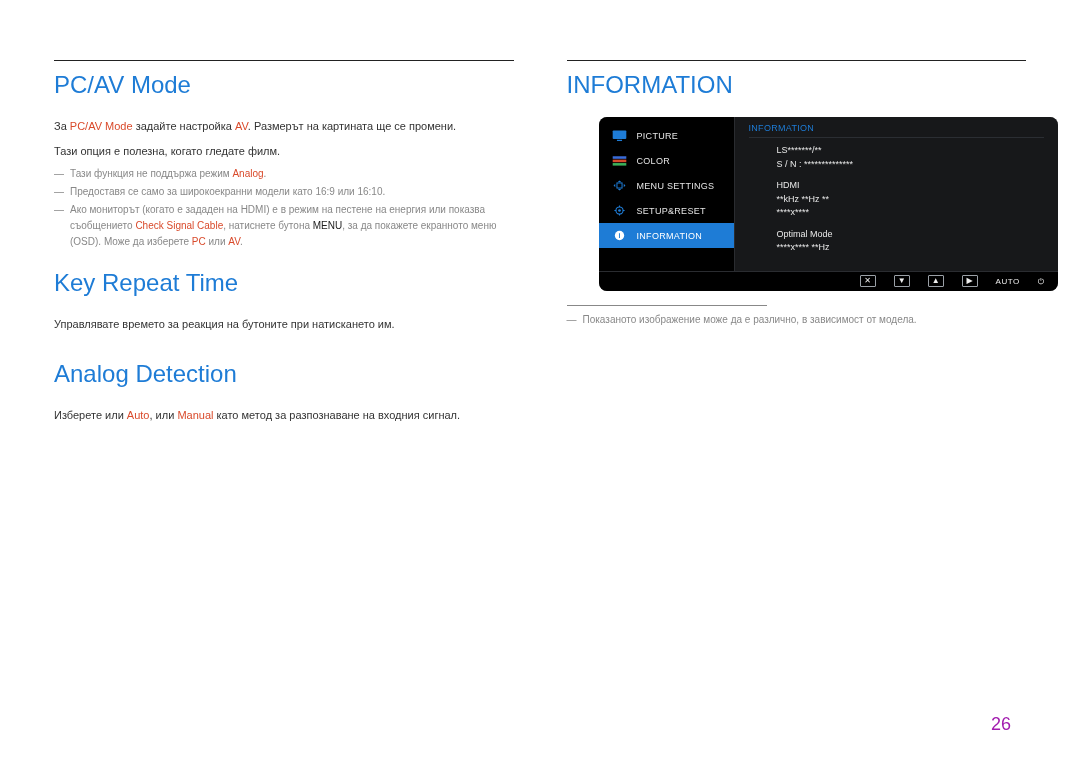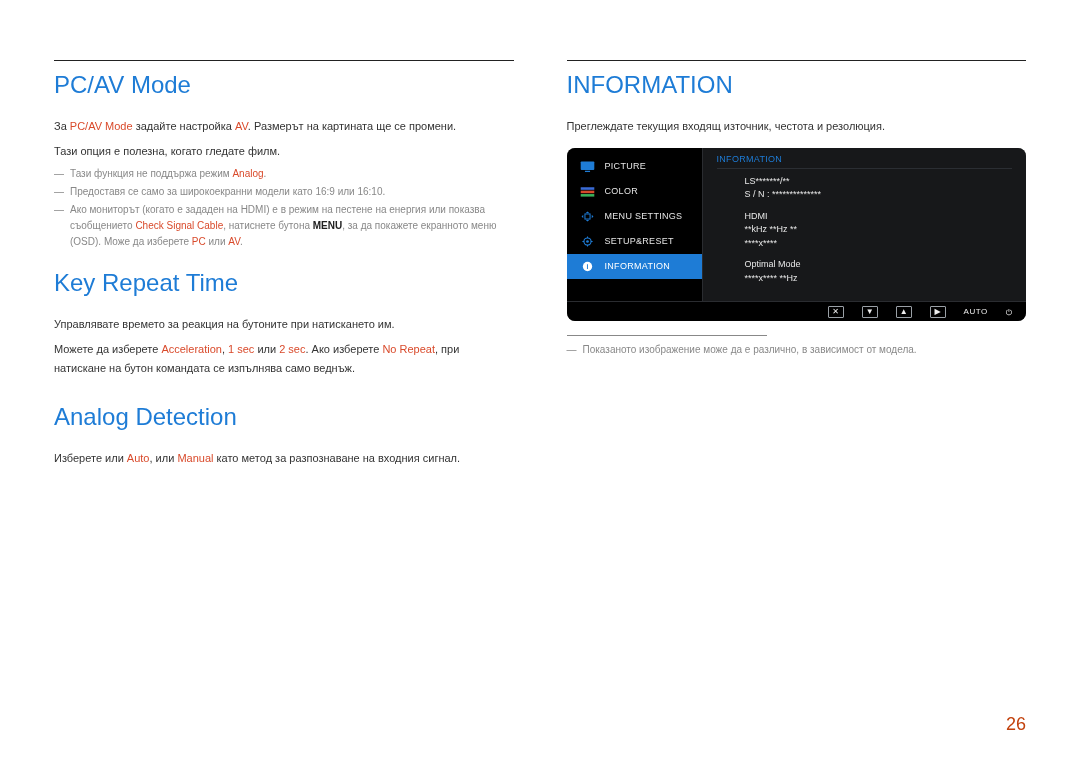--- a/index.html
+++ b/index.html
@@ -11,26 +11,26 @@
   h2.section-title { color: #1e7cd6; font-weight: 400; font-size: 24px; margin: 10px 0 18px 0; }
   .body { font-size: 11px; line-height: 1.7; color: #333; }
   .body p { margin: 0 0 6px 0; }
   .bullets { padding-left: 16px; margin: 2px 0 6px 0; }
   .bullets li { margin: 2px 0; list-style: disc; }
   .footnotes { margin-top: 4px; }
   .footnote { display: flex; gap: 6px; font-size: 10px; color: #888; line-height: 1.6; margin: 2px 0; }
   .footnote .dash { flex: 0 0 auto; width: 10px; text-align: left; }
   .footnote .txt { flex: 1 1 auto; }
   .red { color: #d94a2b; }
-  .bold { font-weight: 700; color: #222; }
-  .page-num { position: absolute; right: 54px; bottom: 28px; font-size: 18px; color: #c2410c; }
+  .bold { font-weight: 400; color: #222; }
+  .page-num { position: absolute; right: 69px; bottom: 28px; font-size: 18px; color: #a21caf; }
 
   
   .osd-wrap { margin-top: 12px; }
-  .osd { width: 100%; background: #737373; color: #eee; font-size: 10px; border-radius: 8px; overflow: hidden; }
+  .osd { width: 100%; background: #737373; color: #eee; font-size: 10px; border-radius: 8px; overflow: hidden; margin-left: 32px; }
   .osd-main { display: flex; }
   .osd-menu { width: 135px; background: #000; padding: 6px 0 6px 0; }
   .osd-item { display: flex; align-items: center; gap: 9px; padding: 6px 10px 6px 12px; color: #e5e5e5; font-size: 9px; letter-spacing: 0.3px; }
   .osd-item.selected { background: #1e7cd6; color: #fff; }
   .osd-icon { width: 17px; height: 13px; display: flex; align-items: center; justify-content: center; flex: 0 0 auto; }
   .osd-icon svg { width: 17px; height: 13px; }
   .osd-panel { flex: 1; background: #17181a; border-left: 1px solid #2a2c30; padding: 6px 14px 16px 14px; }
   .osd-panel-title { color: #1e7cd6; font-size: 9px; padding: 0 0 4px 0; margin-bottom: 6px; border-bottom: 1px solid #2b2e33; letter-spacing: 0.3px; }
   .osd-info-line { font-size: 9px; color: #e8e8e8; line-height: 1.5; padding-left: 28px; }
   .osd-info-gap { height: 8px; }
@@ -71,39 +71,33 @@
             <span class="txt">
               <span>Ако мониторът (когато е зададен на HDMI) е в режим на пестене на енергия или показва съобщението </span><span class="red">Check Signal Cable</span><span>, натиснете бутона </span><span class="bold">MENU</span><span>, за да покажете екранното меню (OSD). Може да изберете </span><span class="red">PC</span><span> или </span><span class="red">AV</span><span>.</span>
             </span>
           </div>
         </div>
       </div>
 
       <h2 class="section-title" style="margin-top:19px">Key Repeat Time</h2>
       <div class="body">
         <p>Управлявате времето за реакция на бутоните при натискането им.</p>
-        <p>
-          <span>Можете да изберете </span><span class="red">Acceleration</span><span>, </span><span class="red">1 sec</span><span> или </span><span class="red">2 sec</span><span>. Ако изберете </span><span class="red">No Repeat</span><span>, при натискане на бутон командата се изпълнява само веднъж.</span>
-        </p>
       </div>
 
       <h2 class="section-title" style="margin-top:26px">Analog Detection</h2>
       <div class="body">
         <p>
           <span>Изберете или </span><span class="red">Auto</span><span>, или </span><span class="red">Manual</span><span> като метод за разпознаване на входния сигнал.</span>
         </p>
       </div>
     </div>
 
     <div class="col">
       <hr class="hr-top">
       <h2 class="section-title">INFORMATION</h2>
-      <div class="body">
-        <p>Преглеждате текущия входящ източник, честота и резолюция.</p>
-      </div>
 
       <div class="osd-wrap">
         <div class="osd">
           <div class="osd-main">
             <div class="osd-menu">
               <div class="osd-item">
                 <span class="osd-icon">
                   <svg viewBox="0 0 20 14">
                       <rect x="2" y="1" width="16" height="10" rx="1" fill="#1e7cd6"></rect>
                       <rect x="7" y="12" width="6" height="1.5" fill="#1e7cd6"></rect>

